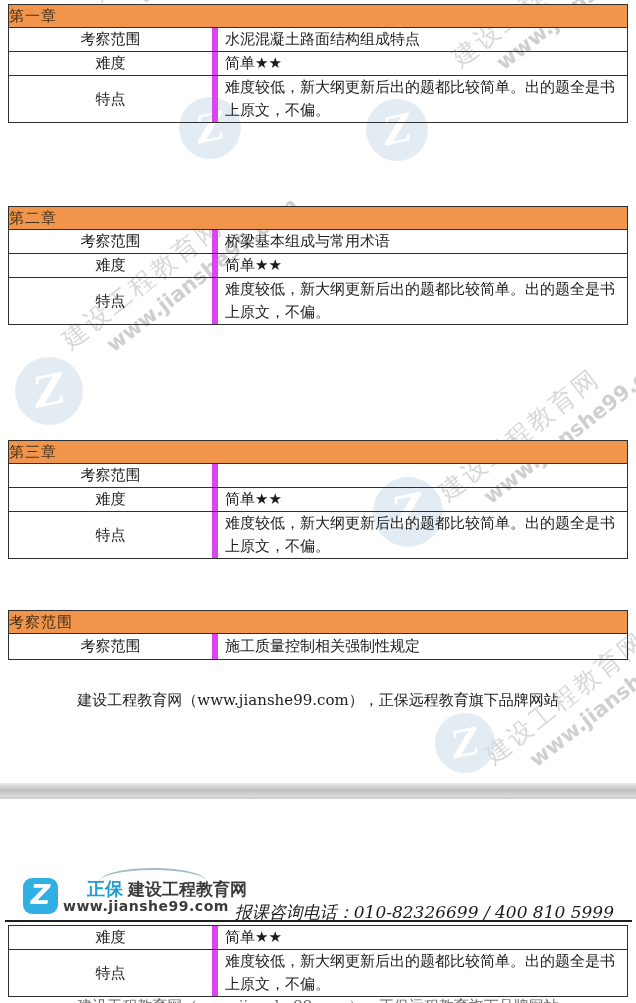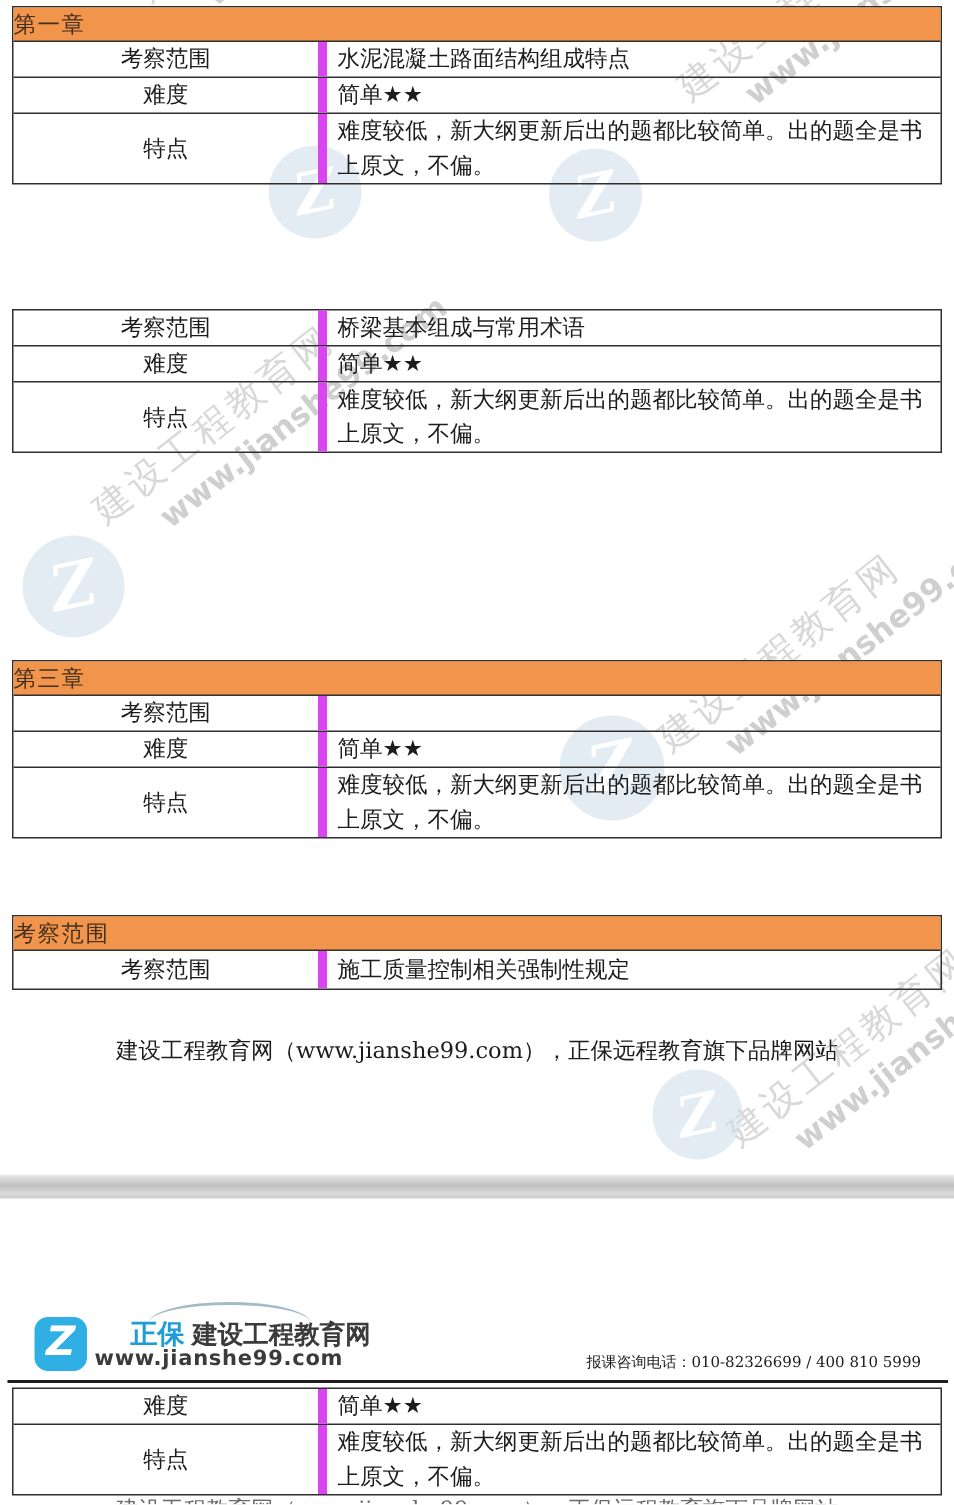--- a/index.html
+++ b/index.html
@@ -29,21 +29,21 @@
   
   .logo-block{position:absolute;left:23px;top:874px;z-index:2;font-family:"DejaVu Sans","Liberation Sans",sans-serif;}
   .logo-icon{position:absolute;left:0;top:4px;width:35px;height:36px;border-radius:9px;background:#2FAFE3;
     color:#fff;font-weight:bold;font-style:italic;font-size:27px;line-height:34px;text-align:center;}
   .logo-arc{position:absolute;left:76px;top:-6px;width:108px;height:26px;border-top:2px solid #a3bac8;border-radius:50% 50% 0 0;}
   .logo-brand-row{position:absolute;left:40px;top:3px;white-space:nowrap;}
   .logo-brand{color:#1E9CD7;font-weight:bold;font-size:18px;margin-left:24px;}
   .logo-name{color:#3b3b3b;font-weight:bold;font-size:17px;}
   .logo-url{position:absolute;left:40px;top:24px;color:#3b3b3b;font-weight:bold;font-size:14px;letter-spacing:.5px;white-space:nowrap;}
   
-  .phone-line{position:absolute;right:22px;top:901px;font-size:10px;z-index:2;white-space:nowrap;}
+  .phone-line{position:absolute;right:22px;top:901px;font-size:17px;z-index:2;white-space:nowrap;font-style:italic;}
   .header-rule{position:absolute;left:5px;top:920px;width:627px;border-top:2px solid #1f1f1f;z-index:2;}
   
   #table-bottom{top:925px;}
   
   .clipped-line{position:absolute;left:0;top:997px;width:636px;height:6px;overflow:hidden;text-align:center;
     font-size:15px;color:#6a6a6a;z-index:2;line-height:18px;}
   
   #table-1{top:4px;}
   #table-2{top:206px;}
   #table-3{top:409px;margin-top:31px;}
@@ -109,20 +109,21 @@
       <div class="t-label">难度</div>
       <div class="t-value">简单★★</div>
     </div>
     <div class="t-row">
       <div class="t-label">特点</div>
       <div class="t-value">难度较低，新大纲更新后出的题都比较简单。出的题全是书上原文，不偏。</div>
     </div>
   </div>
 
   <div class="ch-table" id="table-2">
+    <div class="t-header">第二章</div>
     <div class="t-row">
       <div class="t-label">考察范围</div>
       <div class="t-value">桥梁基本组成与常用术语</div>
     </div>
     <div class="t-row">
       <div class="t-label">难度</div>
       <div class="t-value">简单★★</div>
     </div>
     <div class="t-row">
       <div class="t-label">特点</div>

